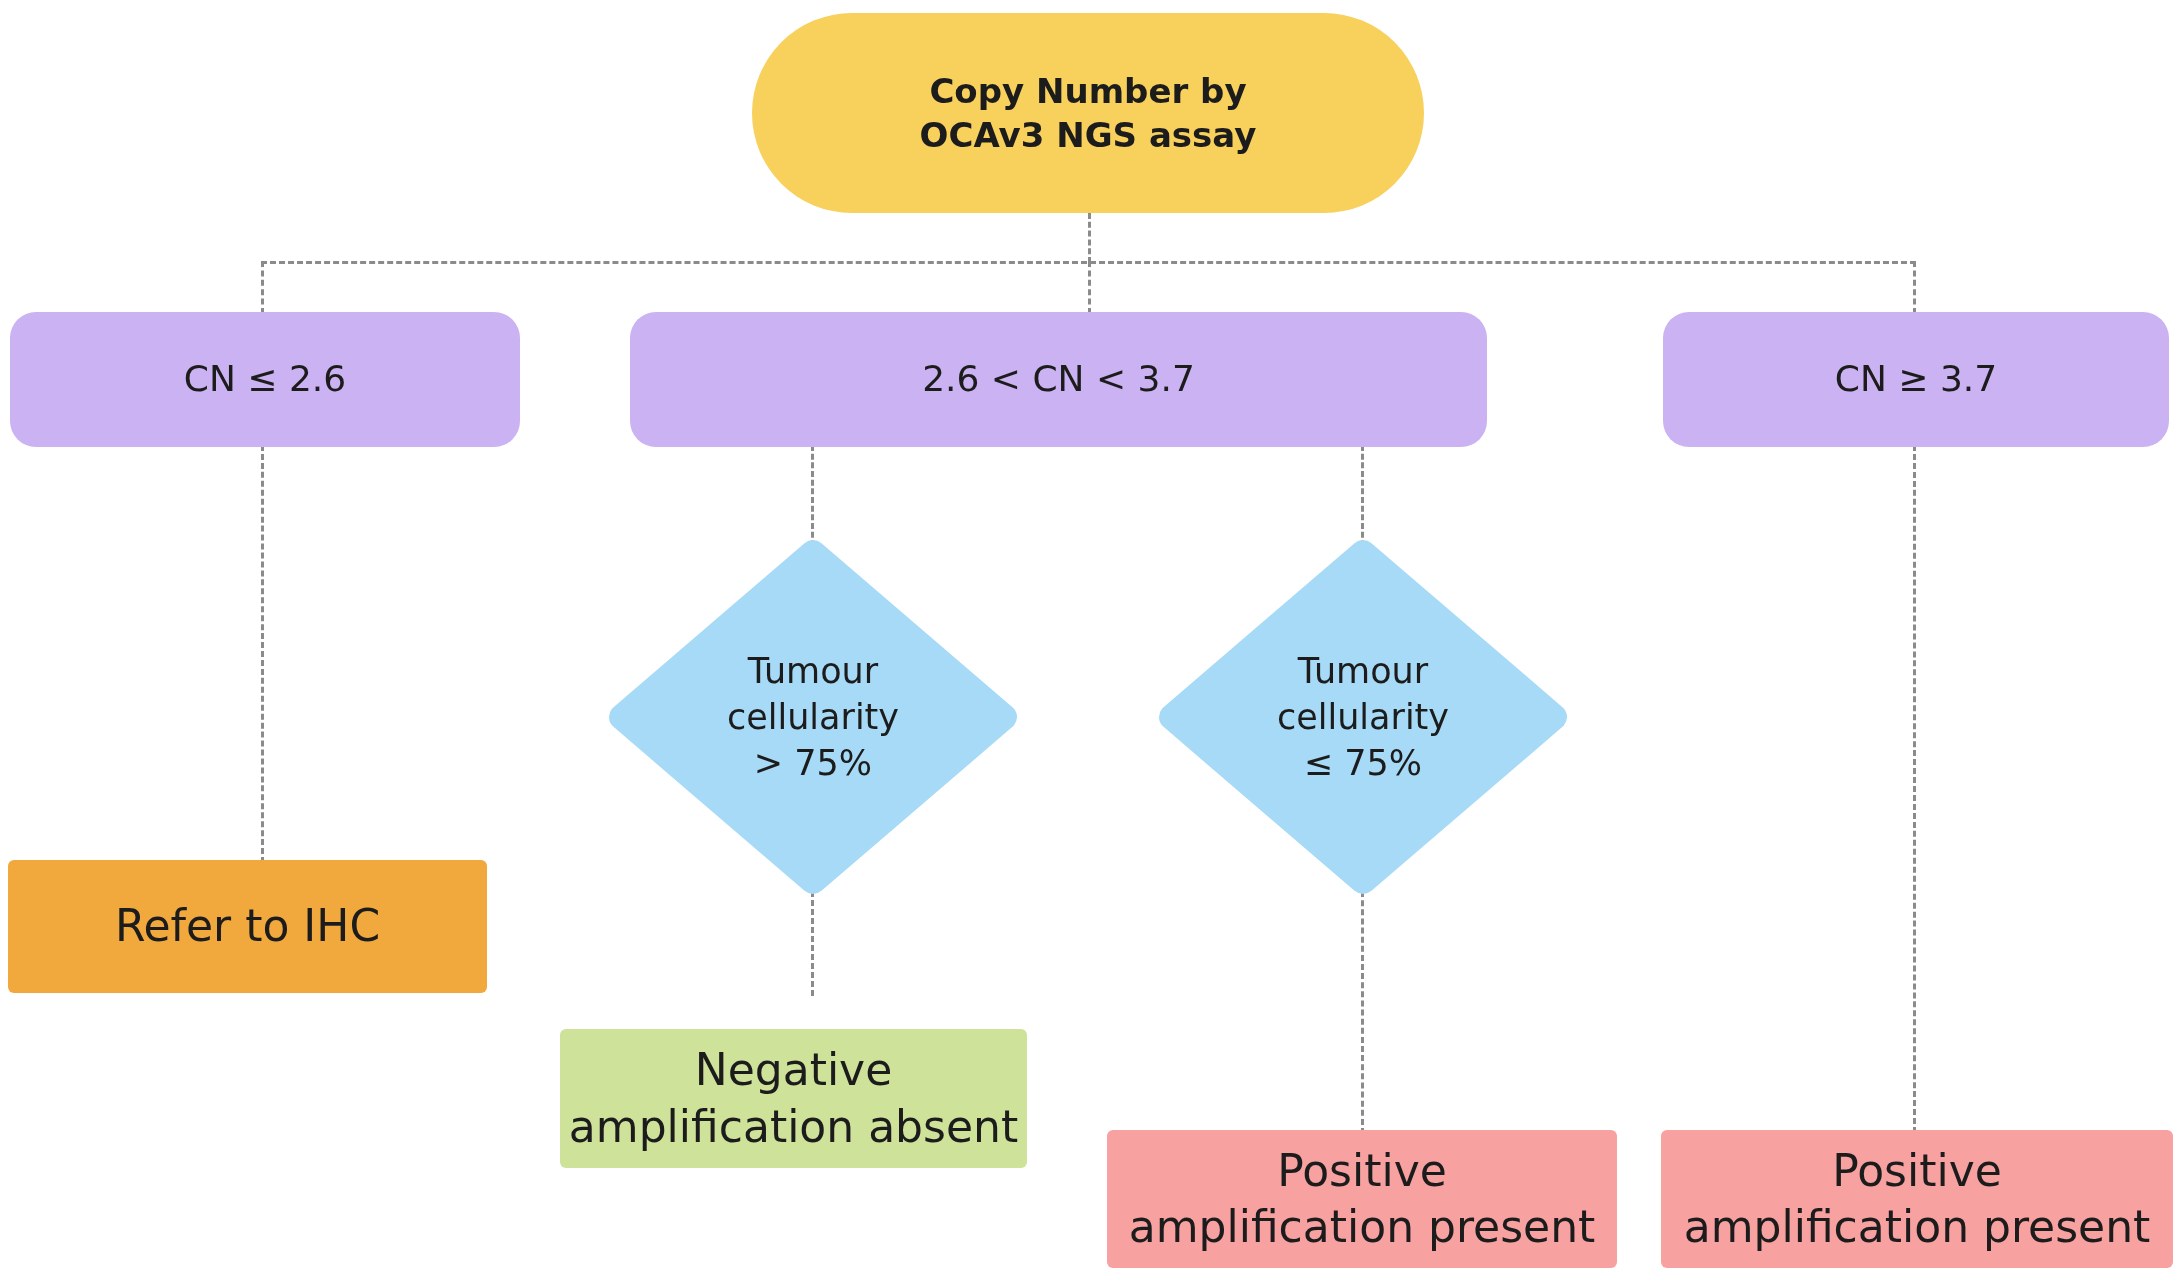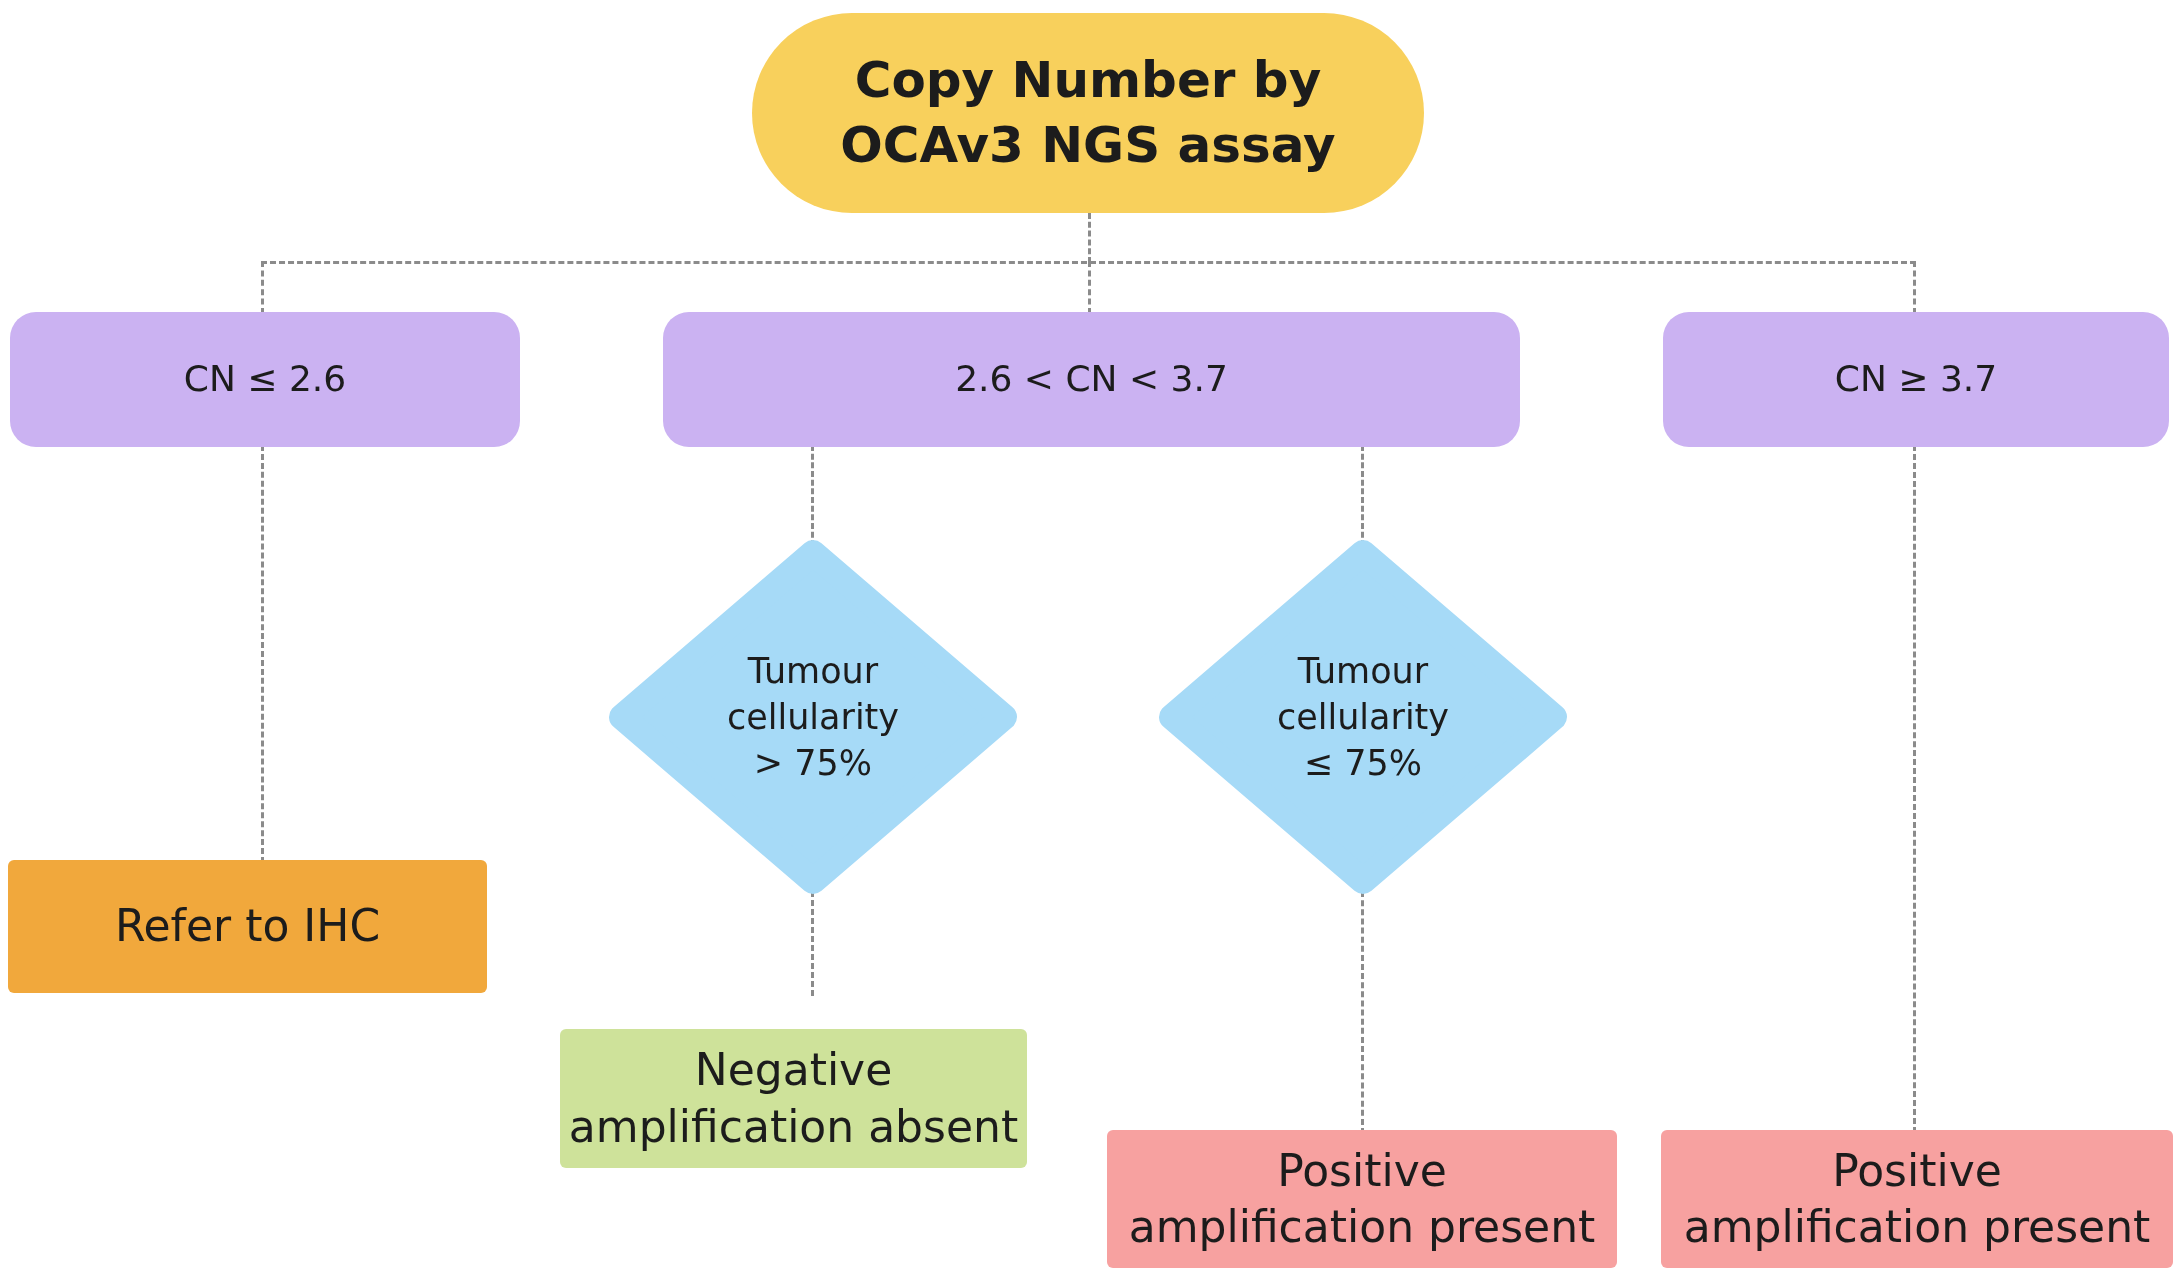--- a/index.html
+++ b/index.html
@@ -39,26 +39,26 @@
     align-items: center;
     justify-content: center;
     text-align: center;
     white-space: pre-line;
     line-height: 1.28;
   }
 
   #start {
     left: 752px; top: 13px; width: 672px; height: 200px;
     border-radius: 100px;
-    font-size: 50px; font-weight: 700; line-height: 1.3;
+    font-size: 34px; font-weight: 700; line-height: 1.3;
   }
 
   .branch { border-radius: 26px; font-size: 36px; }
   #branch-low  { left: 10px;   top: 312px; width: 510px; height: 135px; }
-  #branch-mid  { left: 663px;  top: 312px; width: 857px; height: 135px; }
+  #branch-mid  { left: 630px;  top: 312px; width: 857px; height: 135px; }
   #branch-high { left: 1663px; top: 312px; width: 506px; height: 135px; }
 
   .diamond { position: absolute; }
   #decision-1 { left: 608px;  top: 539px; width: 410px; height: 356px; }
   #decision-2 { left: 1158px; top: 539px; width: 410px; height: 356px; }
   .diamond svg { position: absolute; inset: 0; display: block; }
   .diamond .diamond-label {
     position: absolute; inset: 0;
     display: flex; align-items: center; justify-content: center;
     text-align: center; white-space: pre-line;

